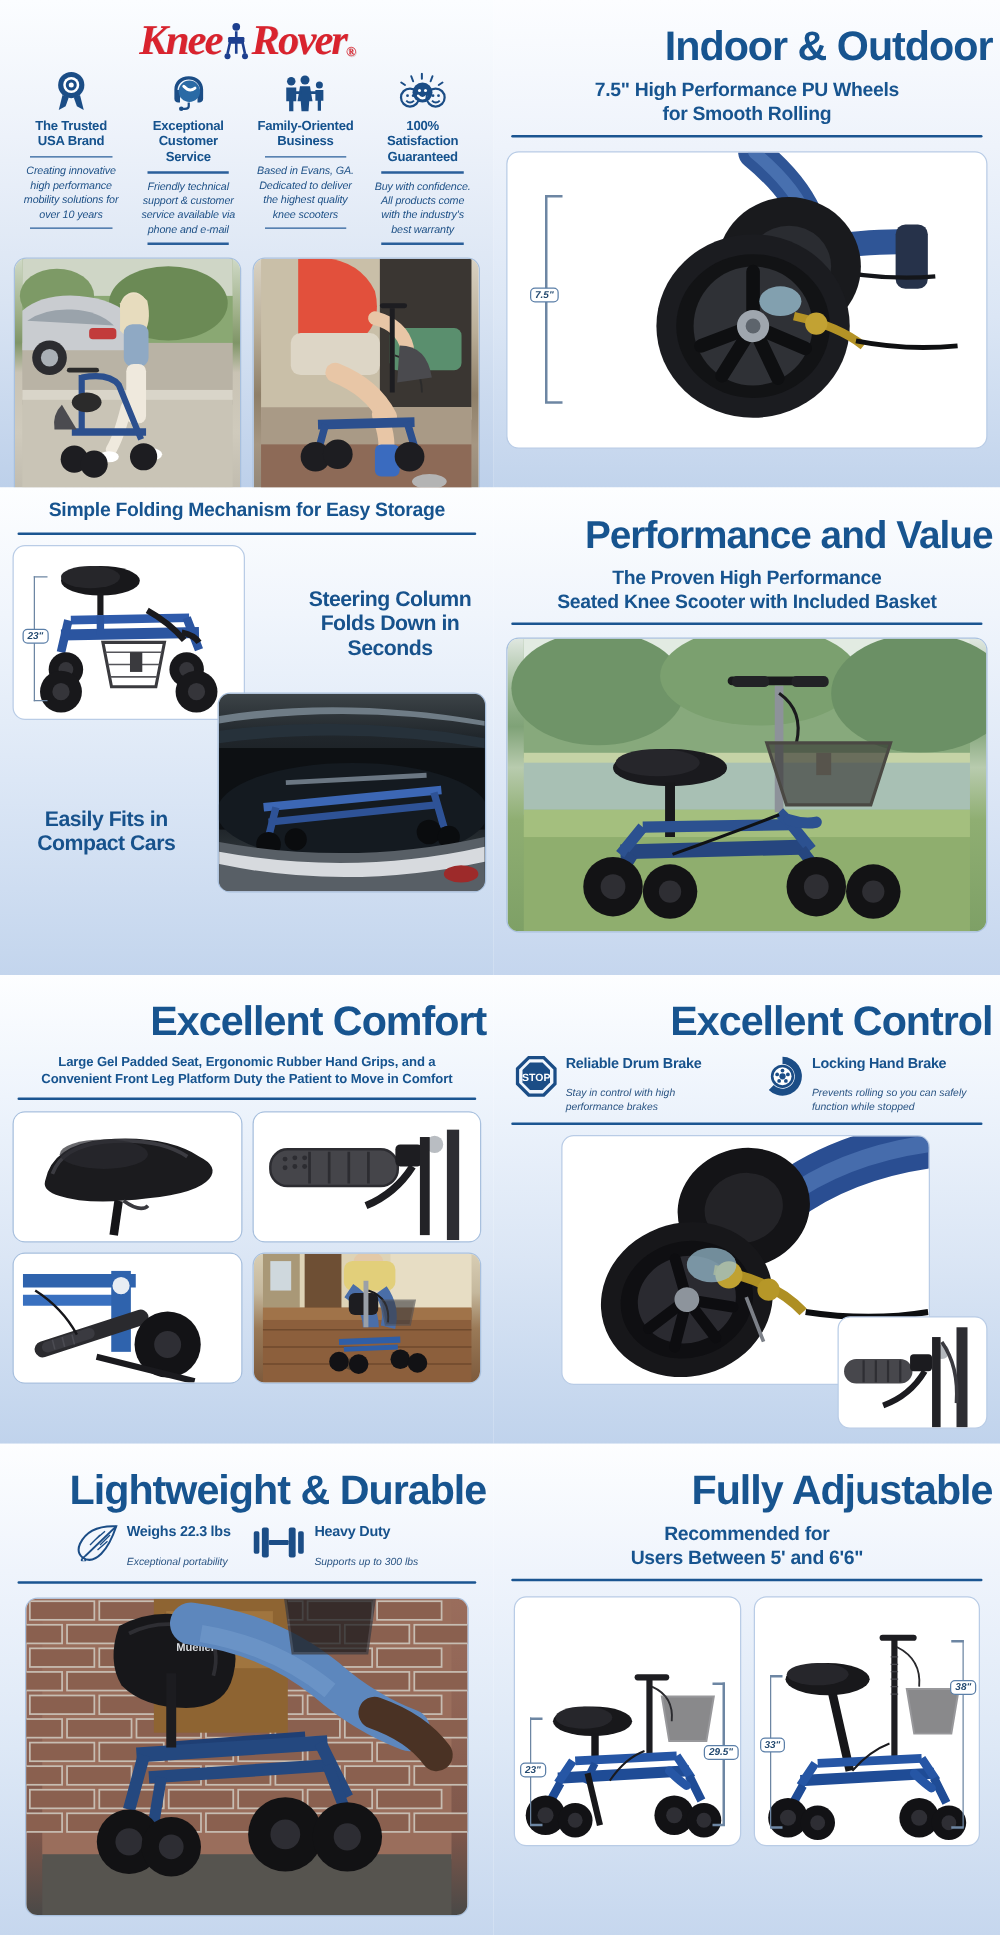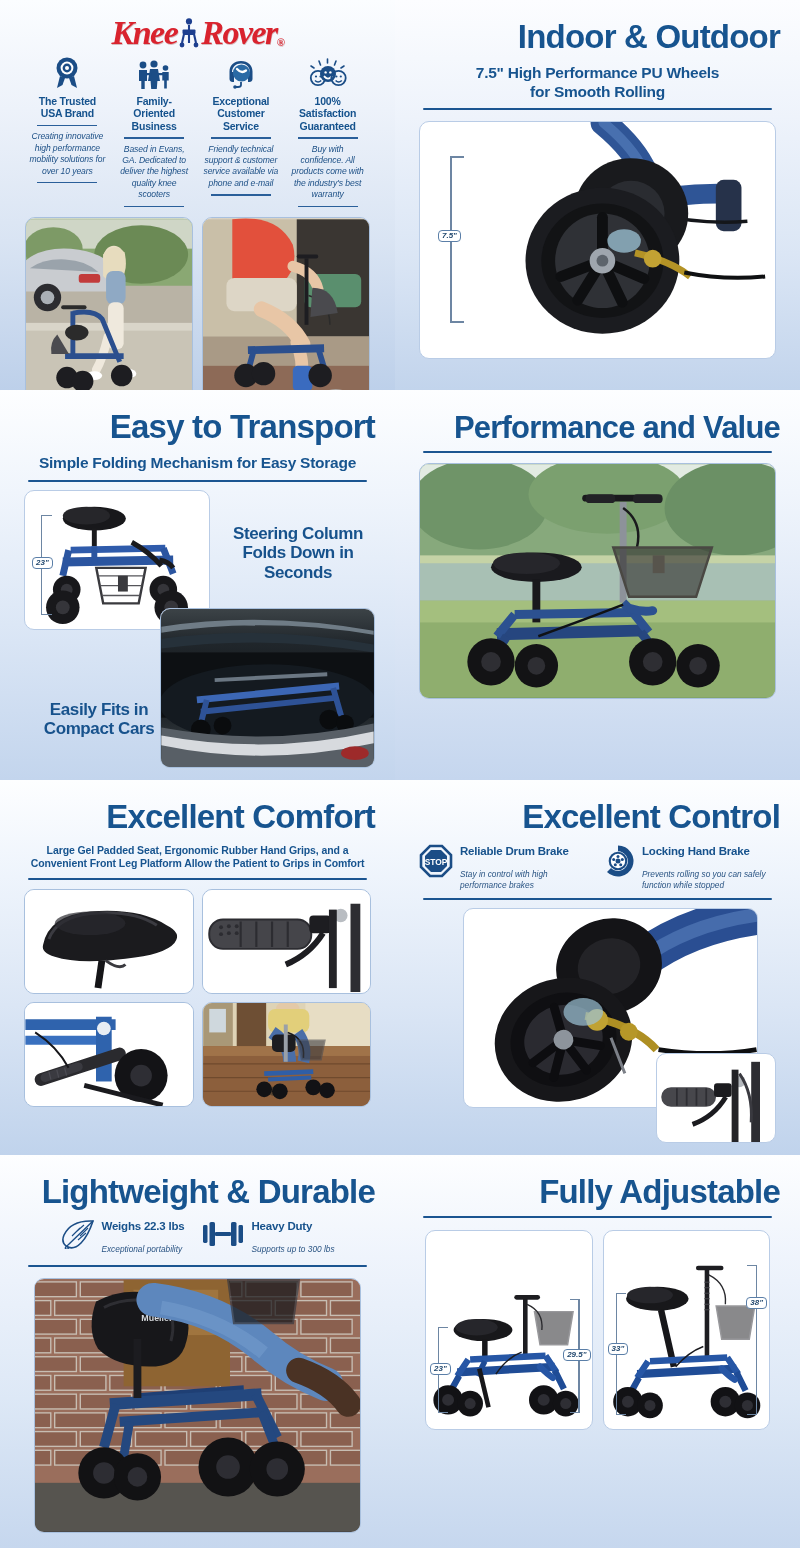--- a/index.html
+++ b/index.html
@@ -18,21 +18,21 @@
     display: grid;
     grid-template-columns: 395px 405px;
     grid-template-rows: 390px 390px 375px 393px;
     background: #ffffff;
   }
 
   .panel {
     position: relative;
     overflow: hidden;
     background: linear-gradient(180deg, #fdfeff 0%, #eef3fa 30%, #dde7f5 62%, #c7d7ee 100%);
-    padding: 0 20px;
+    padding: 0 6px;
   }
   .panel.p-tl { background: linear-gradient(180deg, #fbfdff 0%, #edf2fa 28%, #d9e4f3 62%, #bdd0ea 100%); }
   .panel.p-tr { background: linear-gradient(180deg, #fcfdff 0%, #eef3fb 30%, #dbe6f5 65%, #c2d4ec 100%); }
   .panel.p-ml { background: linear-gradient(180deg, #fdfeff 0%, #f0f5fc 26%, #dce7f6 60%, #c3d5ed 100%); }
   .panel.p-mr { background: linear-gradient(180deg, #fdfeff 0%, #f0f5fc 26%, #dde7f6 60%, #c5d6ee 100%); }
   .panel.p-bl { background: linear-gradient(180deg, #fdfeff 0%, #eef4fc 26%, #dbe6f5 60%, #c0d3ec 100%); }
   .panel.p-br { background: linear-gradient(180deg, #fdfeff 0%, #eef4fc 26%, #dbe6f5 60%, #c0d3ec 100%); }
   .panel.p-xl { background: linear-gradient(180deg, #fdfeff 0%, #eff4fc 26%, #dde8f6 62%, #c6d7ee 100%); }
   .panel.p-xr { background: linear-gradient(180deg, #fdfeff 0%, #eff4fc 26%, #dde8f6 62%, #c6d7ee 100%); }
 
@@ -216,55 +216,55 @@
           <span>The Trusted</span><br>
           <span>USA Brand</span>
         </div>
         <div class="badge-div"></div>
         <div class="badge-desc">Creating innovative high performance mobility solutions for over 10 years</div>
         <div class="badge-underline"></div>
       </div>
 
       <div class="badge">
         <div class="badge-icon">
+          <svg width="34" height="32" viewBox="0 0 34 32">
+            <path d="M17 3 C10 3 5.5 7.5 5.5 13.5 L5.5 21 C5.5 23 7 24 8.5 24 L10 24 L10 14 L8 14 C8.3 9 12 5.6 17 5.6 C22 5.6 25.7 9 26 14 L24 14 L24 24 L25.5 24 C27 24 28.5 23 28.5 21 L28.5 13.5 C28.5 7.5 24 3 17 3 Z" fill="#1b4d86"></path>
+            <circle cx="17.5" cy="15" r="8.6" fill="#2a6aa5"></circle>
+            <path d="M13 11 q4.5 5 9 1.5" stroke="#ffffff" stroke-width="2.3" fill="none" stroke-linecap="round"></path>
+            <path d="M17 24 L17 27 q0 2 -3 2 L12 29" stroke="#1b4d86" stroke-width="1.8" fill="none"></path>
+            <circle cx="11" cy="29" r="1.8" fill="#1b4d86"></circle>
+          </svg>
+        </div>
+        <div class="badge-title">
+          <span>Exceptional</span><br>
+          <span>Customer Service</span>
+        </div>
+        <div class="badge-div"></div>
+        <div class="badge-desc">Friendly technical support &amp; customer service available via phone and e-mail</div>
+        <div class="badge-underline"></div>
+      </div>
+
+      <div class="badge">
+        <div class="badge-icon">
           <svg width="40" height="30" viewBox="0 0 40 30" fill="#1b4d86">
             <circle cx="9" cy="5" r="3.4"></circle>
             <path d="M5 10 h8 v11 h-2.3 v8 h-3.4 v-8 H5 Z"></path>
             <circle cx="20" cy="4" r="3.6"></circle>
             <path d="M16 9 h8 l2 12 h-2.6 l-0.6 8 h-5.6 l-0.6 -8 H14 Z"></path>
             <circle cx="31.5" cy="8" r="2.8"></circle>
             <path d="M28.3 12 h6.4 v8.5 h-1.9 v8 h-2.6 v-8 h-1.9 Z"></path>
             <path d="M12.5 13 h5 v2.2 h-5 Z M24 13 h5 v2.2 h-5 Z"></path>
           </svg>
         </div>
         <div class="badge-title">
           <span>Family-Oriented</span><br>
           <span>Business</span>
         </div>
         <div class="badge-div"></div>
         <div class="badge-desc">Based in Evans, GA. Dedicated to deliver the highest quality knee scooters</div>
-        <div class="badge-underline"></div>
-      </div>
-
-      <div class="badge">
-        <div class="badge-icon">
-          <svg width="34" height="32" viewBox="0 0 34 32">
-            <path d="M17 3 C10 3 5.5 7.5 5.5 13.5 L5.5 21 C5.5 23 7 24 8.5 24 L10 24 L10 14 L8 14 C8.3 9 12 5.6 17 5.6 C22 5.6 25.7 9 26 14 L24 14 L24 24 L25.5 24 C27 24 28.5 23 28.5 21 L28.5 13.5 C28.5 7.5 24 3 17 3 Z" fill="#1b4d86"></path>
-            <circle cx="17.5" cy="15" r="8.6" fill="#2a6aa5"></circle>
-            <path d="M13 11 q4.5 5 9 1.5" stroke="#ffffff" stroke-width="2.3" fill="none" stroke-linecap="round"></path>
-            <path d="M17 24 L17 27 q0 2 -3 2 L12 29" stroke="#1b4d86" stroke-width="1.8" fill="none"></path>
-            <circle cx="11" cy="29" r="1.8" fill="#1b4d86"></circle>
-          </svg>
-        </div>
-        <div class="badge-title">
-          <span>Exceptional</span><br>
-          <span>Customer Service</span>
-        </div>
-        <div class="badge-div"></div>
-        <div class="badge-desc">Friendly technical support &amp; customer service available via phone and e-mail</div>
         <div class="badge-underline"></div>
       </div>
 
       <div class="badge">
         <div class="badge-icon">
           <svg width="46" height="32" viewBox="0 0 46 32">
             <g stroke="#1b4d86" stroke-width="1.6" fill="none" stroke-linecap="round">
               <path d="M14 3 L15.5 7 M22.5 1 L22.5 5 M31 3 L29.5 7 M6 8 L9 10 M39 8 L36 10"></path>
             </g>
             <circle cx="13" cy="20" r="7.2" fill="none" stroke="#1b4d86" stroke-width="1.8"></circle>
@@ -402,21 +402,20 @@
       </svg>
 
       <div class="dimline" style="left:30px;top:34px;width:1.5px;height:166px;"></div>
       <div class="dimline" style="left:30px;top:34px;width:14px;height:1.5px;"></div>
       <div class="dimline" style="left:30px;top:199px;width:14px;height:1.5px;"></div>
       <div class="dim" style="left:18px;top:108px;">7.5"</div>
     </div>
   </section>
 
   <section class="panel p-ml">
-    <h2 class="panel-title t-big">Easy to Transport</h2>
     <div class="panel-sub">Simple Folding Mechanism for Easy Storage</div>
     <div class="rule"></div>
 
     <div class="tr-layout">
 
       <div class="card-white tr-fold">
         <svg viewBox="0 0 186 140" style="position:absolute;inset:0;width:100%;height:100%">
 
           <ellipse cx="70" cy="28" rx="32" ry="12" fill="#18181b"></ellipse>
           <ellipse cx="62" cy="25" rx="24" ry="9" fill="#26262a"></ellipse>
@@ -478,20 +477,24 @@
 
       <div class="tr-text-b">
         <span>Easily Fits in</span><br>
         <span>Compact Cars</span>
       </div>
     </div>
   </section>
 
   <section class="panel p-mr">
     <h2 class="panel-title t-big2">Performance and Value</h2>
+    <div class="panel-sub">
+      <span>The Proven High Performance</span><br>
+      <span>Seated Knee Scooter with Included Basket</span>
+    </div>
     <div class="rule"></div>
 
     <div class="photo" style="margin:10px 4px 0 4px;height:236px;">
       <div class="sky sc-park"></div>
       <svg viewBox="0 0 360 236" style="position:absolute;inset:0;width:100%;height:100%">
         <rect x="0" y="0" width="360" height="96" fill="#87a97c"></rect>
         <rect x="0" y="0" width="360" height="26" fill="#e2ebe2"></rect>
         <ellipse cx="60" cy="40" rx="70" ry="46" fill="#6f9468"></ellipse>
         <ellipse cx="190" cy="30" rx="80" ry="40" fill="#7ba06f"></ellipse>
         <ellipse cx="320" cy="44" rx="72" ry="48" fill="#6b9065"></ellipse>
@@ -531,21 +534,21 @@
         <circle cx="282" cy="204" r="22" fill="#131315"></circle>
         <circle cx="282" cy="204" r="9" fill="#2e2e33"></circle>
       </svg>
     </div>
   </section>
 
   <section class="panel p-bl">
     <h2 class="panel-title t-big">Excellent Comfort</h2>
     <div class="panel-sub small">
       <span>Large Gel Padded Seat, Ergonomic Rubber Hand Grips, and a</span><br>
-      <span>Convenient Front Leg Platform Allow the Patient to Grips in Comfort</span>
+      <span>Convenient Front Leg Platform Duty the Patient to Move in Comfort</span>
     </div>
     <div class="rule"></div>
 
     <div class="grid4">
       <div class="photo">
         <div class="sky sc-white"></div>
         <svg viewBox="0 0 170 105" style="position:absolute;inset:0;width:100%;height:100%">
           <path d="M18 56 q6 -30 48 -34 q50 -4 78 14 q16 8 8 18 q-10 12 -50 16 q-48 6 -72 -2 q-14 -4 -12 -12 Z" fill="#1b1b1e"></path>
           <path d="M24 50 q8 -22 42 -26 q44 -4 68 12" fill="none" stroke="#3b3b41" stroke-width="3"></path>
           <ellipse cx="66" cy="34" rx="36" ry="12" fill="#2a2a2f" opacity=".7"></ellipse>
@@ -860,20 +863,24 @@
         <circle cx="196" cy="190" r="30" fill="#121214"></circle>
         <circle cx="196" cy="190" r="12" fill="#2d2d33"></circle>
         <circle cx="246" cy="192" r="28" fill="#121214"></circle>
         <circle cx="246" cy="192" r="11" fill="#2d2d33"></circle>
       </svg>
     </div>
   </section>
 
   <section class="panel p-xr">
     <h2 class="panel-title t-big">Fully Adjustable</h2>
+    <div class="panel-sub">
+      <span>Recommended for</span><br>
+      <span>Users Between 5' and 6'6"</span>
+    </div>
     <div class="rule"></div>
 
     <div class="adj-pair">
 
       <div class="card-white">
         <svg viewBox="0 0 180 200" style="position:absolute;inset:0;width:100%;height:100%">
 
           <ellipse cx="62" cy="100" rx="32" ry="12" fill="#18181b"></ellipse>
           <ellipse cx="55" cy="97" rx="23" ry="9" fill="#26262b"></ellipse>
           <path d="M64 110 L64 134" stroke="#17171a" stroke-width="6"></path>

